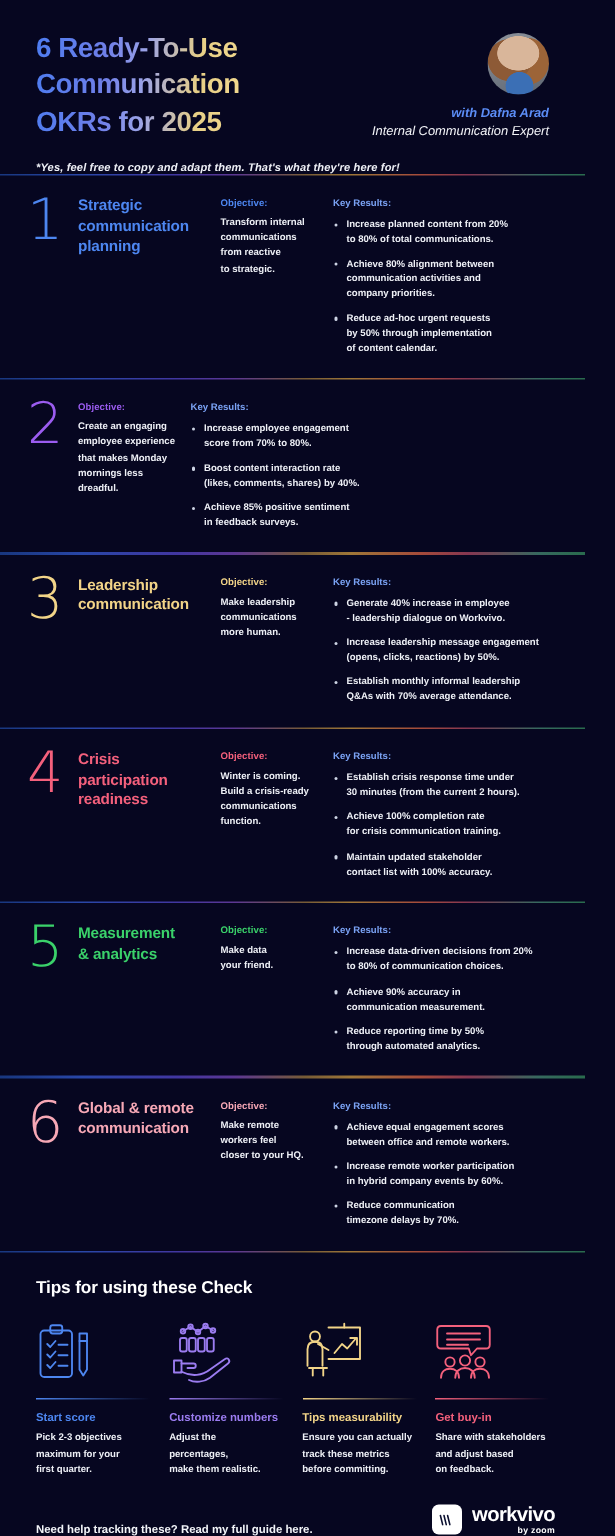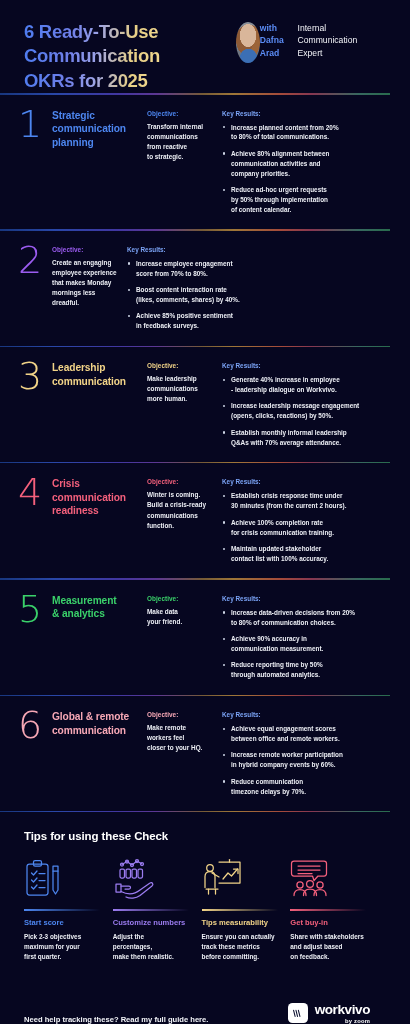--- a/index.html
+++ b/index.html
@@ -13,21 +13,21 @@
 
   
   .header { padding:20px 24px 0 24px; display:flex; justify-content:space-between; }
   .title {
     font-size:18.5px; font-weight:700; line-height:1.32; letter-spacing:-0.3px;
     background:linear-gradient(95deg,#4d7cf0 0%,#6f7fe8 34%,#9aa2e8 52%,#e7cf86 78%,#f2d98f 100%);
     -webkit-background-clip:text; background-clip:text;
     -webkit-text-fill-color:transparent; color:transparent;
     white-space:pre-line; max-width:200px;
   }
-  .byline-wrap { width:150px; display:flex; flex-direction:row; align-items:flex-start; padding-top:2px; }
+  .byline-wrap { width:150px; display:flex; flex-direction:column; align-items:flex-end; padding-top:2px;font-style:italic; }
   .avatar {
     width:41px; height:41px; border-radius:50%; margin-left:20px; margin-bottom:6px;
     background:
       radial-gradient(circle at 52% 86%, #3b6fb5 0 22%, transparent 23%),
       radial-gradient(ellipse 56% 46% at 50% 33%, #d9b69a 0 60%, transparent 62%),
       radial-gradient(ellipse 60% 58% at 36% 44%, #8d5a36 0 58%, transparent 60%),
       radial-gradient(ellipse 56% 62% at 66% 46%, #9c6438 0 60%, transparent 62%),
       linear-gradient(160deg,#8d939c,#5e6672);
     overflow:hidden;
   }
@@ -103,20 +103,21 @@
   <div class="header">
     <div class="title">6 Ready-To-Use
 Communication
 OKRs for 2025</div>
     <div class="byline-wrap">
       <div class="avatar"></div>
       <div class="by-name">with Dafna Arad</div>
       <div class="by-role">Internal Communication Expert</div>
     </div>
   </div>
+  <div class="subnote">*Yes, feel free to copy and adapt them. That's what they're here for!</div>
 
   <div id="okr-list">
       <div class="divider"></div>
       <div class="okr">
         <div class="num" style="color:#4d86f0">1</div>
      <div class="okr-title" style="color:#4d86f0">Strategic
 communication
 planning</div>
      <div class="obj">
        <div class="obj-h" style="color:#4d86f0">Objective:</div>
@@ -182,21 +183,21 @@
 (opens, clicks, reactions) by 50%.</li>
             <li>Establish monthly informal leadership
 Q&amp;As with 70% average attendance.</li>
           </ul>
      </div>
       </div>
       <div class="divider"></div>
       <div class="okr">
         <div class="num" style="color:#f4607c">4</div>
      <div class="okr-title" style="color:#f4607c">Crisis
-communication
+participation
 readiness</div>
      <div class="obj">
        <div class="obj-h" style="color:#f4607c">Objective:</div>
        <div class="obj-b">Winter is coming.
 Build a crisis-ready
 communications
 function.</div>
      </div>
      <div class="kr">
        <div class="kr-h">Key Results:</div>

